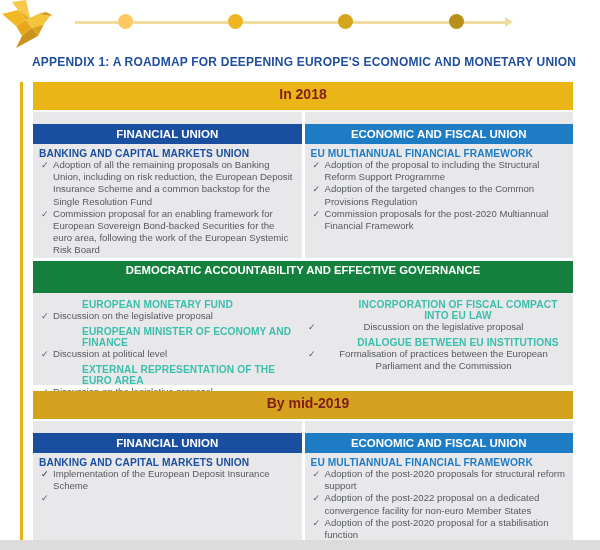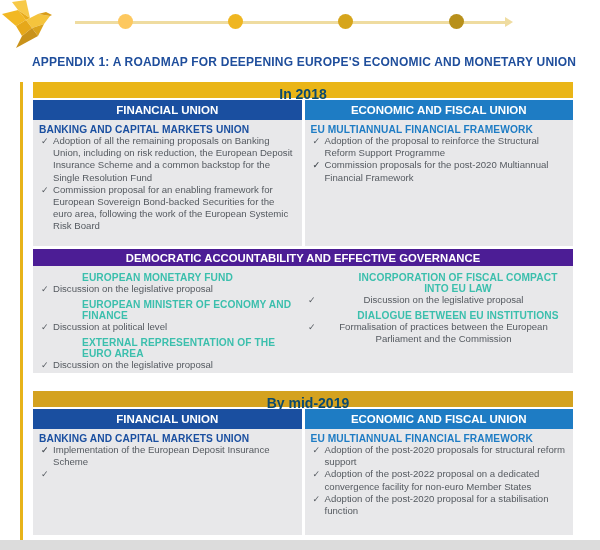--- a/index.html
+++ b/index.html
@@ -16,33 +16,33 @@
     border-top: 5px solid transparent; border-bottom: 5px solid transparent; border-left: 8px solid #efdca0; }
   .dot { position: absolute; top: -3px; width: 15px; height: 15px; border-radius: 50%; }
   .title {
     position: absolute; left: 32px; top: 55px; width: 580px;
     font-weight: bold; font-size: 12px; color: #1f4e9c; letter-spacing: 0.2px;
     white-space: nowrap;
   }
   .leftbar { position: absolute; left: 20px; top: 82px; width: 3px; height: 462px; background: #e7b319; }
   .period { position: absolute; left: 33px; width: 540px; }
   .period-head {
-    height: 16px; line-height: 24px; text-align: center; color: #0c4a6e;
+    height: 28px; line-height: 24px; text-align: center; color: #7f1d1d;
     font-weight: bold; font-size: 14px;
   }
   .cols { display: flex; margin-top: 2px; }
   .col { flex: 1; background: #e8e8ea; }
   .col + .col { margin-left: 3px; }
-  .col-head { height: 20px; line-height: 20px; text-align: center; color: #fff; font-weight: bold; font-size: 11.5px; }
+  .col-head { height: 20px; line-height: 20px; text-align: center; color: #fff; font-weight: bold; font-size: 11.5px; margin-top: 12px; }
   .col-body { padding: 2px 6px 4px 6px; }
   .sub { font-weight: bold; font-size: 10.2px; letter-spacing: 0.1px; margin-top: 2px; }
   .item { position: relative; padding-left: 14px; font-size: 9.6px; color: #555a60; line-height: 12.2px; }
   .item .chk { position: absolute; left: 2px; top: 0; color: #555a60; font-size: 9px; }
   .gov { margin-top: 3px; background: #e8e8ea; }
-  .gov-head { height: 17px; line-height: 19px; text-align: center; color: #fff; font-weight: bold; font-size: 11.3px; background: #4c1d95; }
+  .gov-head { height: 32px; line-height: 19px; text-align: center; color: #fff; font-weight: bold; font-size: 11.3px; background: #15803d; }
   .gov-body { display: flex; padding: 2px 6px 6px 6px; }
   .gov-col { flex: 1; }
   .gov-col .sub { color: #3bbfad; margin-top: 4px; padding-left: 43px; }
   .bottom-shadow { position: absolute; left: 0; top: 540px; width: 600px; height: 10px; background: #dcdcdc; }
 </style>
 </head>
 <body>
 
 <div class="header">
   <svg class="dove" width="56" height="50" viewBox="0 0 56 50">
@@ -76,22 +76,22 @@
       <div class="col-body">
         <div class="sub" style="color:#1a4fa0;">BANKING AND CAPITAL MARKETS UNION</div>
         <div class="item"><span class="chk">✓</span><span>Adoption of all the remaining proposals on Banking Union, including on risk reduction, the European Deposit Insurance Scheme and a common backstop for the Single Resolution Fund</span></div>
         <div class="item"><span class="chk">✓</span><span>Commission proposal for an enabling framework for European Sovereign Bond-backed Securities for the euro area, following the work of the European Systemic Risk Board</span></div>
       </div>
     </div>
     <div class="col" style="height:146px;">
       <div class="col-head" style="background:#1e7cc4;">ECONOMIC AND FISCAL UNION</div>
       <div class="col-body">
         <div class="sub" style="color:#1e7cc4;">EU MULTIANNUAL FINANCIAL FRAMEWORK</div>
-        <div class="item"><span class="chk">✓</span><span>Adoption of the proposal to reinforce the Structural Reform Support Programme</span></div>
-        <div class="item"><span class="chk">✓</span></div>
+        <div class="item"><span class="chk">✓</span><span>Adoption of the proposal to including the Structural Reform Support Programme</span></div>
+        <div class="item"><span class="chk">✓</span><span>Adoption of the targeted changes to the Common Provisions Regulation</span></div>
         <div class="item"><span class="chk">✓</span><span>Commission proposals for the post-2020 Multiannual Financial Framework</span></div>
       </div>
     </div>
   </div>
 
   <div class="gov" style="height:124px;">
     <div class="gov-head">DEMOCRATIC ACCOUNTABILITY AND EFFECTIVE GOVERNANCE</div>
     <div class="gov-body">
       <div class="gov-col">
         <div class="sub">EUROPEAN MONETARY FUND</div>

